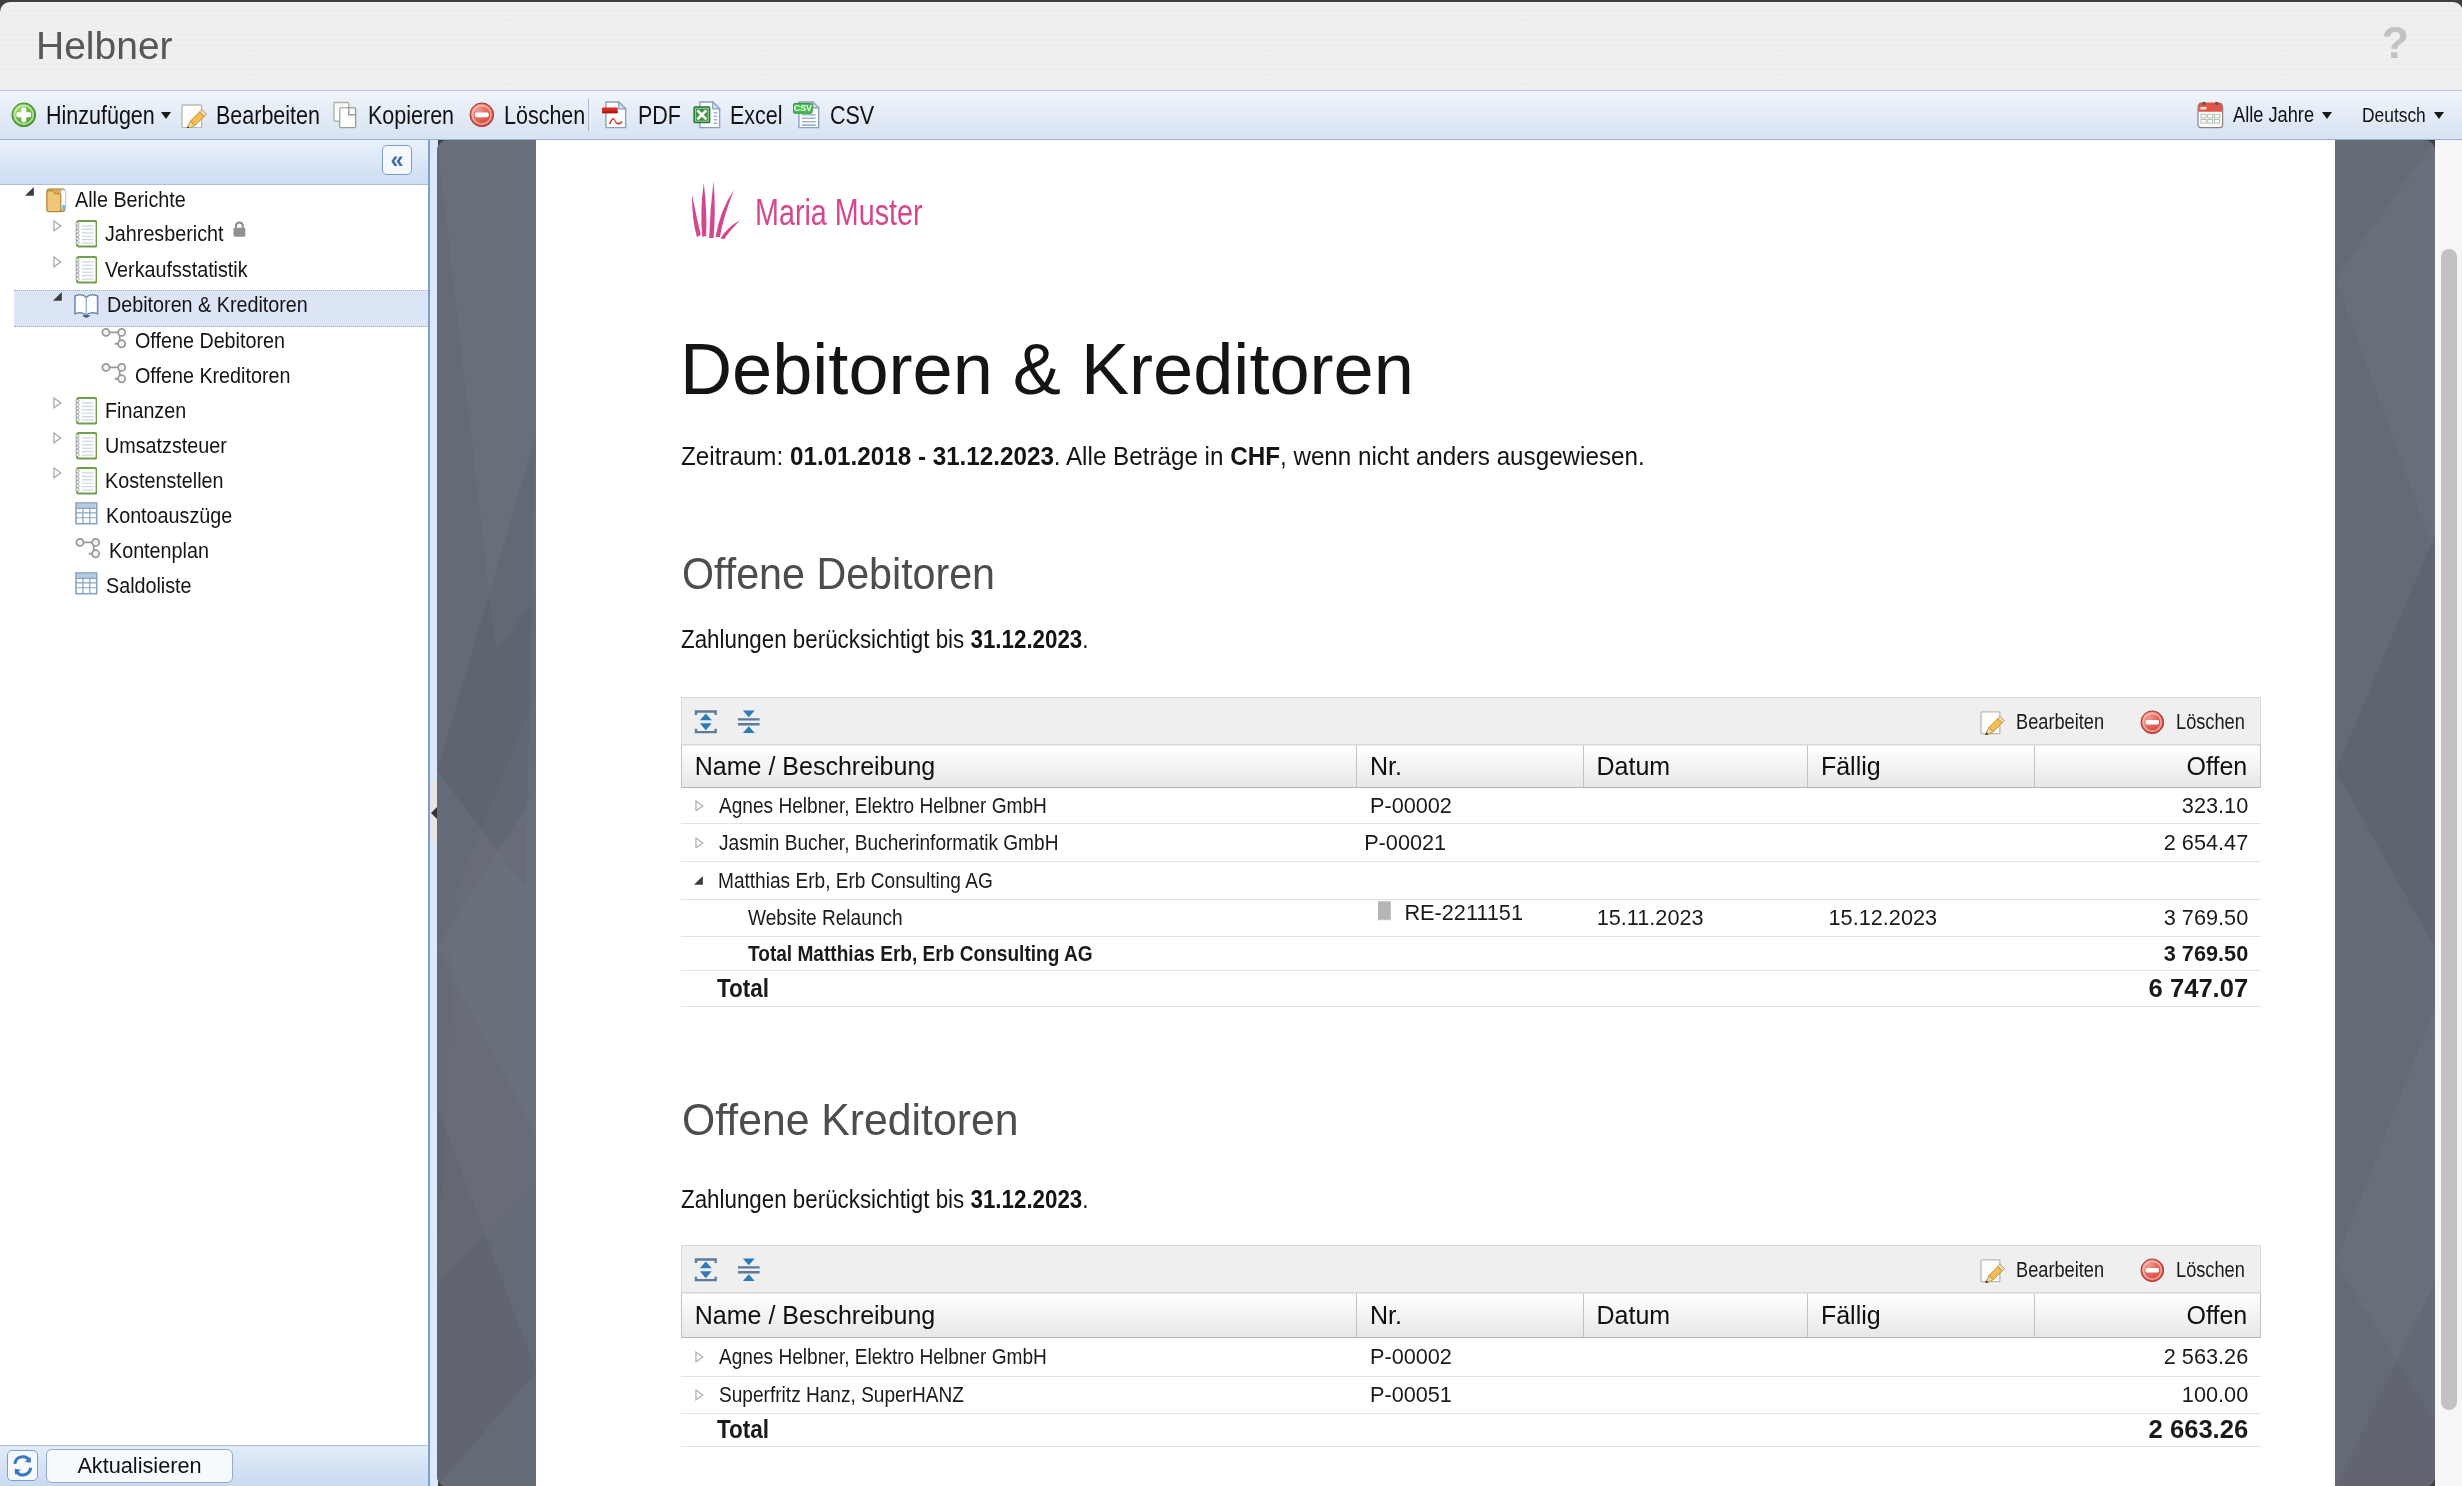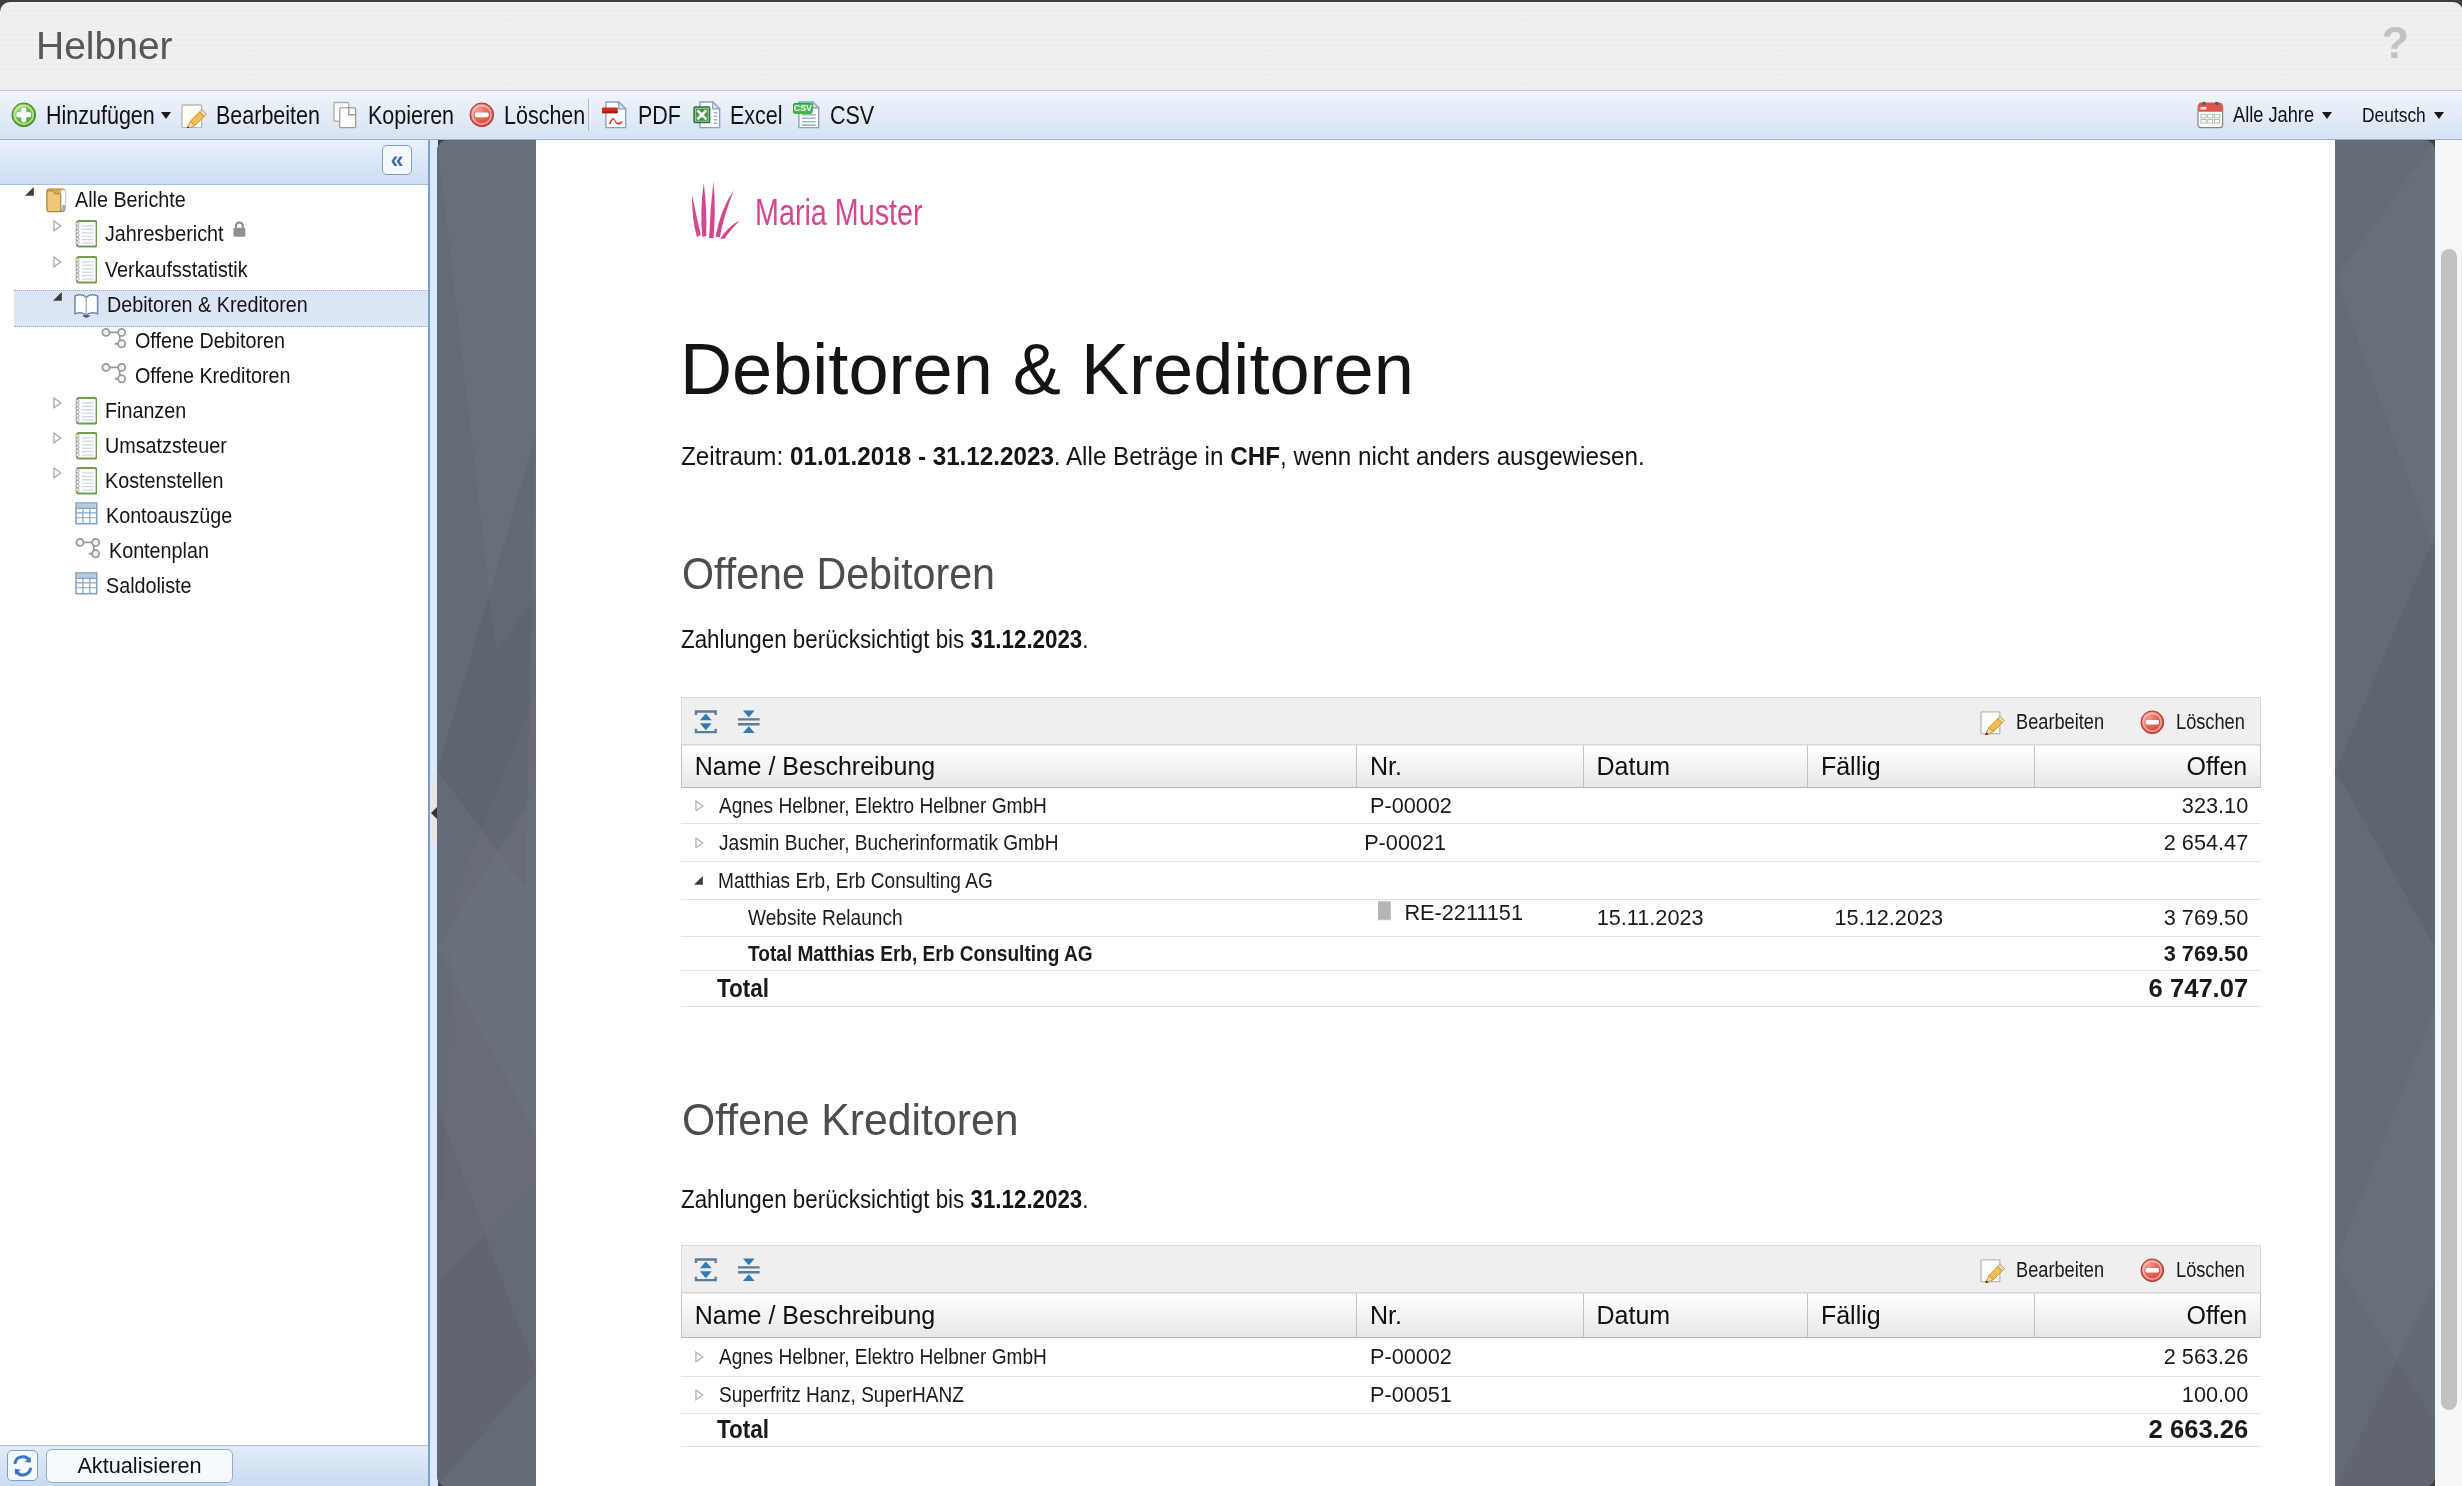--- a/index.html
+++ b/index.html
@@ -465,21 +465,21 @@
         <div class="c2" style="display:flex;align-items:flex-start">
             <svg style="margin-left:19.7px" width="14.8" height="21.7" viewBox="0 0 15 22">
               <path d="M1 2 L2.5 0.5 L4 2 L5.5 0.5 L7 2 L8.5 0.5 L10 2 L11.5 0.5 L13 2 L14 1 L14 21 L12.5 19.5 L11 21 L9.5 19.5 L8 21 L6.5 19.5 L5 21 L3.5 19.5 L2 21 L1 20 Z" fill="#b5b5b5"></path>
             </svg>
             <span style="margin-left:12.8px">RE-2211151</span>
           </div>
         <div class="c3">
             <span style="margin-left:12.8px">15.11.2023</span>
           </div>
         <div class="c4">
-            <span style="margin-left:26px">15.12.2023</span>
+            <span style="margin-left:20px">15.12.2023</span>
           </div>
         <div class="c5 num">3 769.50</div>
       </div>
       <div class="drow" style="height:34px;font-weight:bold">
         <div class="c1">
             <span style="margin-left: 67px; display: inline-block; transform-origin: 0px 0px; transform: scaleX(0.88);">Total Matthias Erb, Erb Consulting AG</span>
           </div>
         <div class="c2"></div>
           <div class="c3"></div>
           <div class="c4"></div>

